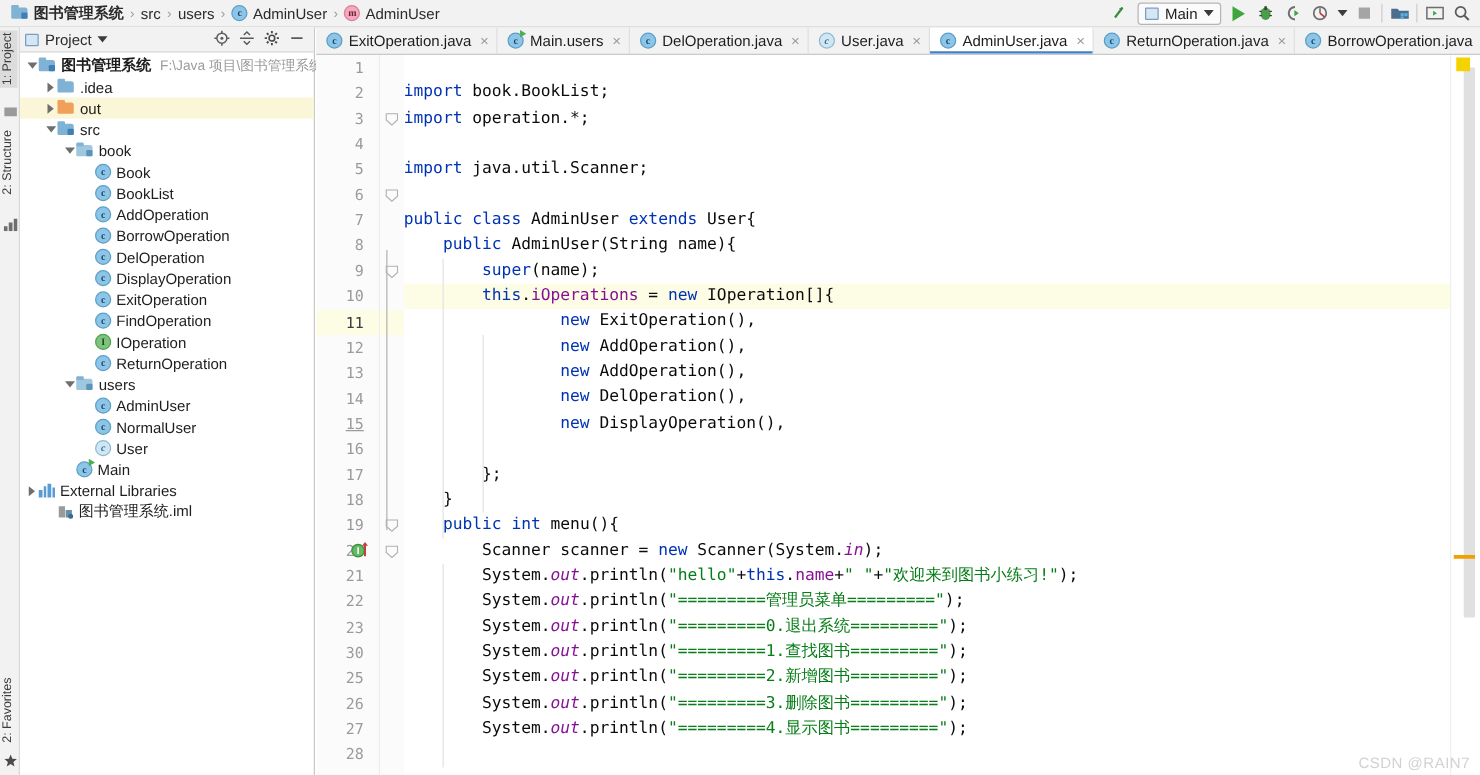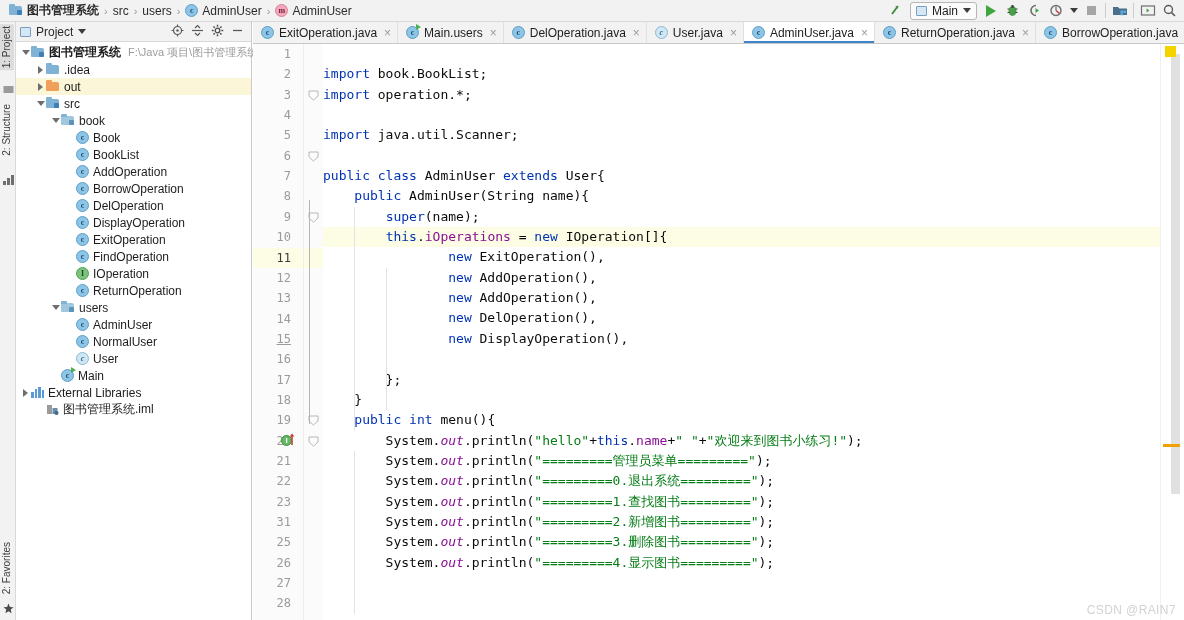--- a/index.html
+++ b/index.html
@@ -570,21 +570,21 @@
         <div class="lnum" style="top: 264.55px;">14</div>
         <div class="lnum" style="top: 284.9px; text-decoration: underline;">15</div>
         <div class="lnum" style="top: 305.25px;">16</div>
         <div class="lnum" style="top: 325.6px;">17</div>
         <div class="lnum" style="top: 345.95px;">18</div>
         <div class="lnum" style="top: 366.3px;">19</div>
         <div class="lnum" style="top: 386.65px;">20</div>
         <div class="lnum" style="top: 407px;">21</div>
         <div class="lnum" style="top: 427.35px;">22</div>
         <div class="lnum" style="top: 447.7px;">23</div>
-        <div class="lnum" style="top: 468.05px;">31</div>
+        <div class="lnum" style="top: 468.05px;">30</div>
         <div class="lnum" style="top: 488.4px;">25</div>
         <div class="lnum" style="top: 508.75px;">26</div>
         <div class="lnum" style="top: 529.1px;">27</div>
         <div class="lnum" style="top: 549.45px;">28</div>
         <div class="gut-ico" style="top: 390.65px;">
           <span class="ovr-circle">I</span>
           <svg style="position:absolute;left:8px;top:-2px" width="6" height="13" viewBox="0 0 6 13">
             <path d="M3 12 V2" stroke="#cc3b3b" stroke-width="1.6"></path>
             <path d="M3 0.5 L0.6 3.6 H5.4 Z" fill="#cc3b3b"></path>
           </svg>
@@ -622,20 +622,21 @@
         <div class="line caret"><span>        </span><span class="kw">this</span><span>.</span><span class="fld">iOperations</span><span> = </span><span class="kw">new</span><span> IOperation[]{</span></div>
         <div class="line"><span>                </span><span class="kw">new</span><span> ExitOperation(),</span></div>
         <div class="line"><span>                </span><span class="kw">new</span><span> AddOperation(),</span></div>
         <div class="line"><span>                </span><span class="kw">new</span><span> AddOperation(),</span></div>
         <div class="line"><span>                </span><span class="kw">new</span><span> DelOperation(),</span></div>
         <div class="line"><span>                </span><span class="kw">new</span><span> DisplayOperation(),</span></div>
         <div class="line"></div>
         <div class="line"><span>        };</span></div>
         <div class="line"><span>    }</span></div>
         <div class="line"><span>    </span><span class="kw">public</span><span> </span><span class="kw">int</span><span> menu(){</span></div>
+        <div class="line"><span>        Scanner scanner = </span><span class="kw">new</span><span> Scanner(System.</span><span class="stat">in</span><span>);</span></div>
         <div class="line"><span>        System.</span><span class="stat">out</span><span>.println(</span><span class="str">"hello"</span><span>+</span><span class="kw">this</span><span>.</span><span class="fld">name</span><span>+</span><span class="str">" "</span><span>+</span><span class="str">"欢迎来到图书小练习!"</span><span>);</span></div>
         <div class="line"><span>        System.</span><span class="stat">out</span><span>.println(</span><span class="str">"=========管理员菜单========="</span><span>);</span></div>
         <div class="line"><span>        System.</span><span class="stat">out</span><span>.println(</span><span class="str">"=========0.退出系统========="</span><span>);</span></div>
         <div class="line"><span>        System.</span><span class="stat">out</span><span>.println(</span><span class="str">"=========1.查找图书========="</span><span>);</span></div>
         <div class="line"><span>        System.</span><span class="stat">out</span><span>.println(</span><span class="str">"=========2.新增图书========="</span><span>);</span></div>
         <div class="line"><span>        System.</span><span class="stat">out</span><span>.println(</span><span class="str">"=========3.删除图书========="</span><span>);</span></div>
         <div class="line"><span>        System.</span><span class="stat">out</span><span>.println(</span><span class="str">"=========4.显示图书========="</span><span>);</span></div>
         <div class="indent-guide" style="left: 31.3px; top: 162.8px; height: 223.85px;"></div>
         <div class="indent-guide" style="left: 62.6px; top: 223.85px; height: 142.45px;"></div>
         <div class="indent-guide" style="left: 31.3px; top: 407px; height: 162.8px;"></div>

